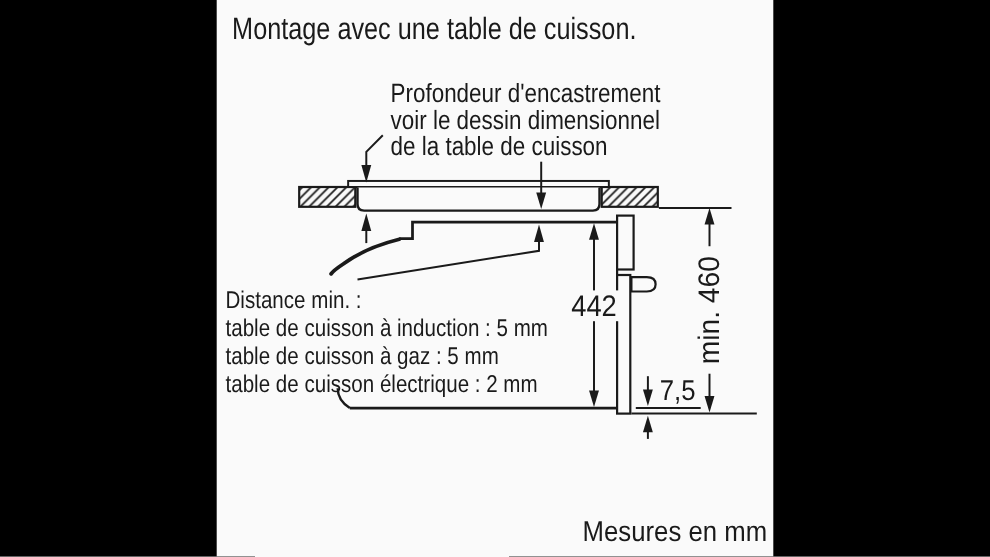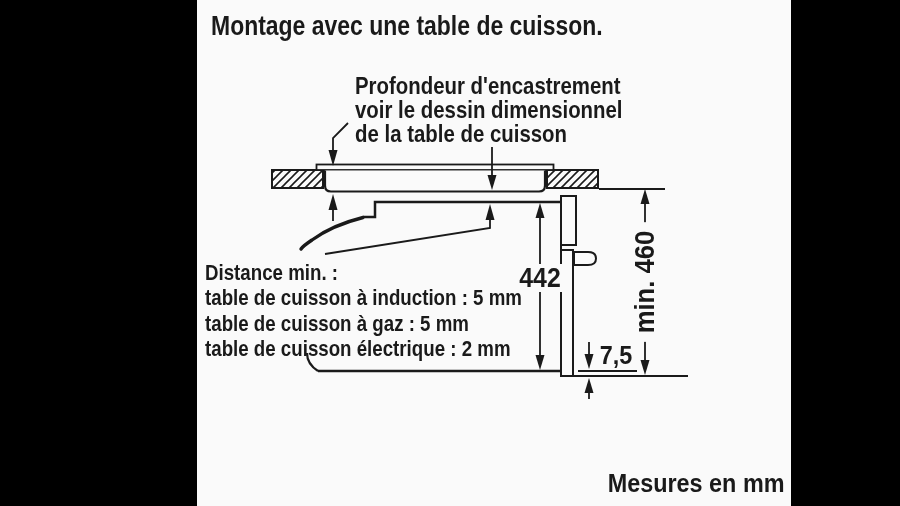--- a/index.html
+++ b/index.html
@@ -1,21 +1,21 @@
 <!DOCTYPE html>
 <html><head>
 <meta charset="utf-8">
 <style>
   html,body{margin:0;padding:0;}
   body{
     width:900px;height:506px;background:#000;position:relative;overflow:hidden;
     font-family:"Liberation Sans", sans-serif;color:#1a1a1a;
   }
   .frame{
-    position:absolute;left:197px;top:0;width:594px;height:506px;background:#fafafa;font-weight:bold;
+    position:absolute;left:197px;top:0;width:506px;height:506px;background:#fafafa;
   }
   .frame *{box-sizing:border-box;}
   .txt{position:absolute;white-space:nowrap;color:#1a1a1a;}
   .title{
     left:14px;top:9px;font-size:28px;line-height:1.2;
     transform:scaleX(.82);transform-origin:0 0;
   }
   .depth-note{
     left:158px;top:74px;font-size:24px;line-height:24px;
     transform:scaleX(.85);transform-origin:0 0;

